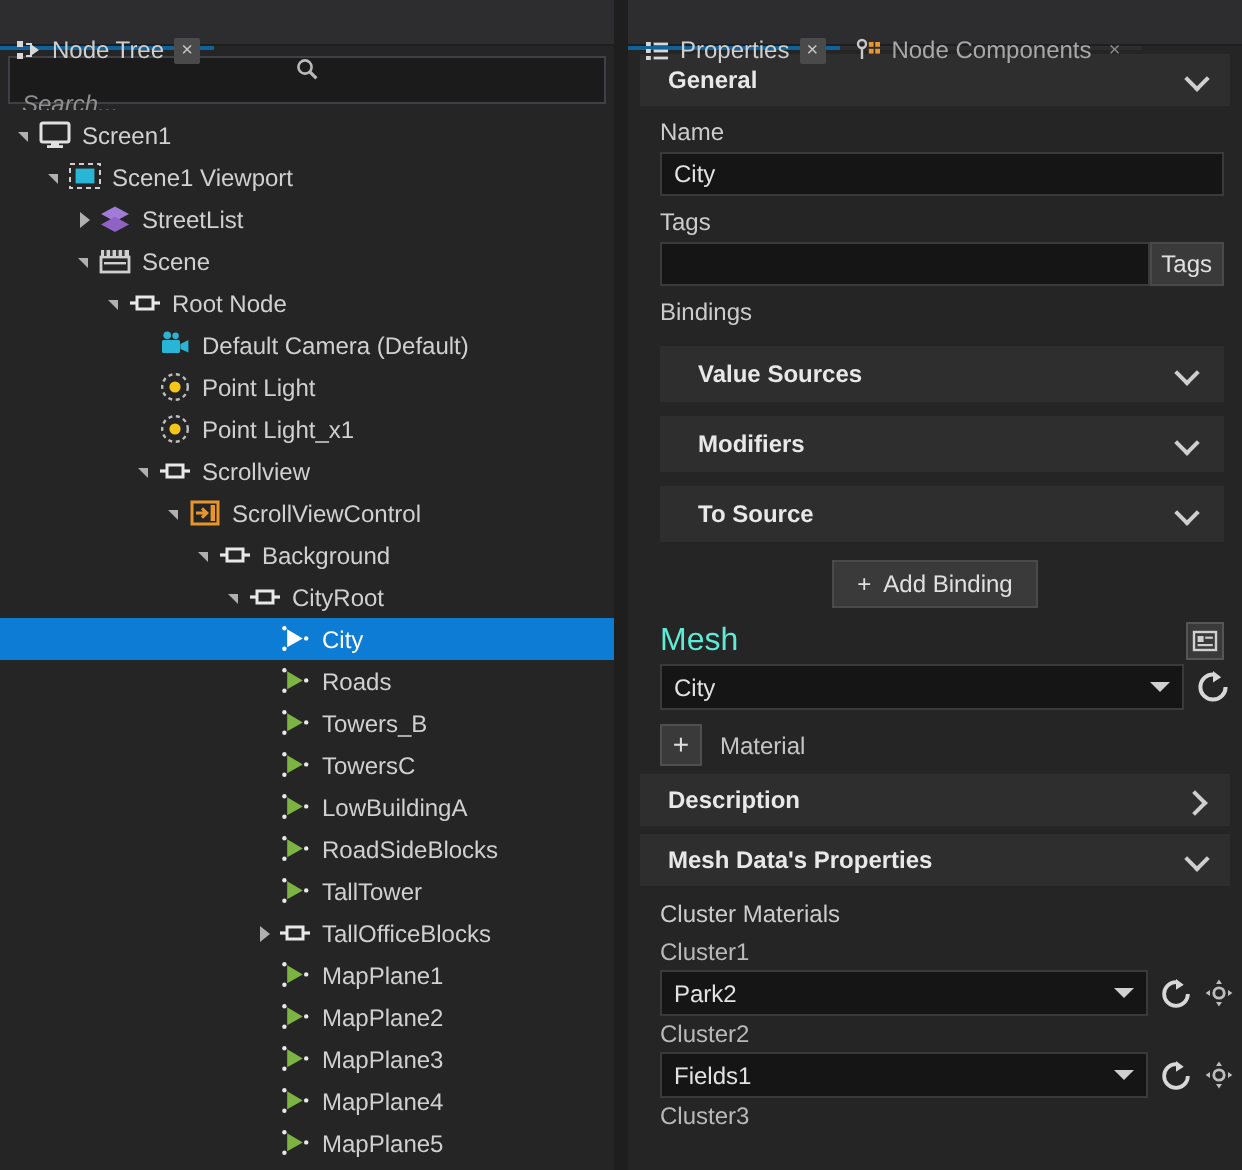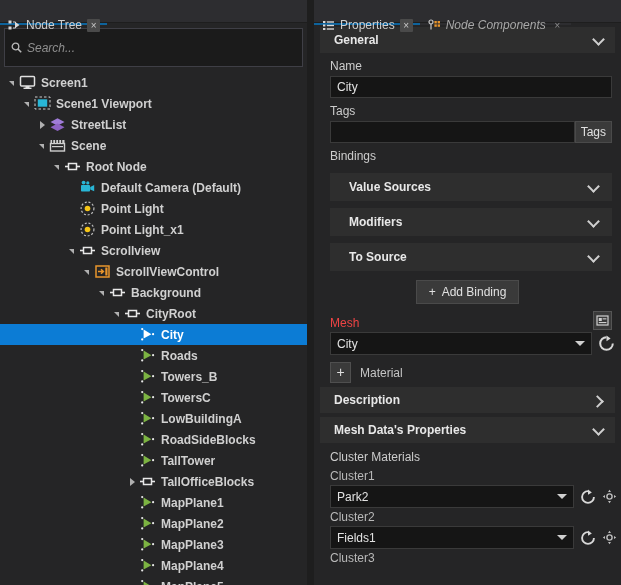--- a/index.html
+++ b/index.html
@@ -28,40 +28,41 @@
   }
   .tab {
     display: flex; align-items: center; gap: 5px;
     padding: 0 7px 0 8px;
     background: #252526;
     border-top: 2px solid #0e639c;
     position: relative;
     cursor: pointer;
     margin-top: 23px;
   }
-  .tab.inactive { background: #2d2d30; border-top: 2px solid transparent; font-style: italic; }
+  .tab.inactive { background: #2d2d30; border-top: 2px solid transparent; }
   .tab-label { font-size: 12px; color: #cfcfcf; white-space: nowrap; }
   .tab.inactive .tab-label { color: #a8a8a8; }
   .tab-close {
     width: 13px; height: 13px;
     background: #4a4a4a;
     color: #c8c8c8;
     font-size: 10px; line-height: 13px; text-align: center;
     border-radius: 1px;
     cursor: pointer;
   }
   .tab.inactive .tab-close { background: transparent; color: #8a8a8a; }
   .tab-icon { width: 13px; height: 13px; display: inline-block; position: relative; flex: 0 0 13px; }
 
   .search-wrap { padding: 5px 4px 3px 4px; background: #252526; }
   .search-box {
-    height: 39px; background: #1b1b1b;
+    height: 24px; background: #1b1b1b;
     border: 1px solid #3f3f46;
     display: flex; align-items: center; gap: 5px;
     padding: 0 6px;
+    flex-direction: column;
   }
   .search-icon { flex: 0 0 11px; width: 11px; height: 11px; }
   .search-input {
     background: transparent; border: none; outline: none;
     color: #9a9a9a; font-style: italic; font-size: 12px;
     font-family: "Liberation Sans", sans-serif;
     width: 100%;
   }
   .search-input::placeholder { color: #8f8f8f; font-style: italic; }
 
@@ -87,21 +88,21 @@
     border-top: 5px solid #b0b0b0;
     transform: translate(-1px, 1px);
   }
   .twisty .tri-right {
     width: 0; height: 0;
     border-top: 4px solid transparent;
     border-bottom: 4px solid transparent;
     border-left: 5px solid #b0b0b0;
   }
   .node-icon { width: 17px; flex: 0 0 17px; height: 17px; position: relative; margin-right: 5px; }
-  .tree-label { font-size: 12px; color: #d0d0d0; font-weight: bold; }
+  .tree-label { font-size: 12px; color: #d0d0d0; }
 
   
   .divider { width: 7px; background: #1e1e1e; flex: 0 0 7px; cursor: col-resize; }
 
   
   .right-panel {
     width: 307px; height: 585px;
     background: #252526;
     display: flex; flex-direction: column;
     overflow: hidden;
@@ -161,21 +162,21 @@
     background: #3a3a3a; border: 1px solid #4a4a4a;
     color: #e0e0e0; font-size: 12px;
     padding: 4px 12px; display: flex; align-items: center; gap: 6px;
     cursor: pointer;
   }
 
   .mesh-label-row {
     display: flex; align-items: flex-end; justify-content: space-between;
     padding: 7px 9px 2px 16px;
   }
-  .mesh-label-row .lbl { font-size: 12px; color: #ef4444; }
+  .mesh-label-row .lbl { font-size: 16px; color: #5eead4; }
   .icon-btn {
     width: 19px; height: 19px;
     background: #3a3a3a; border: 1px solid #555;
     display: flex; align-items: center; justify-content: center;
     cursor: pointer;
   }
   .combo-row { display: flex; align-items: center; margin: 0 6px 0 16px; gap: 6px; }
   .combo {
     flex: 1 1 auto; height: 23px;
     background: #151515; border: 1px solid #3a3a3a;

